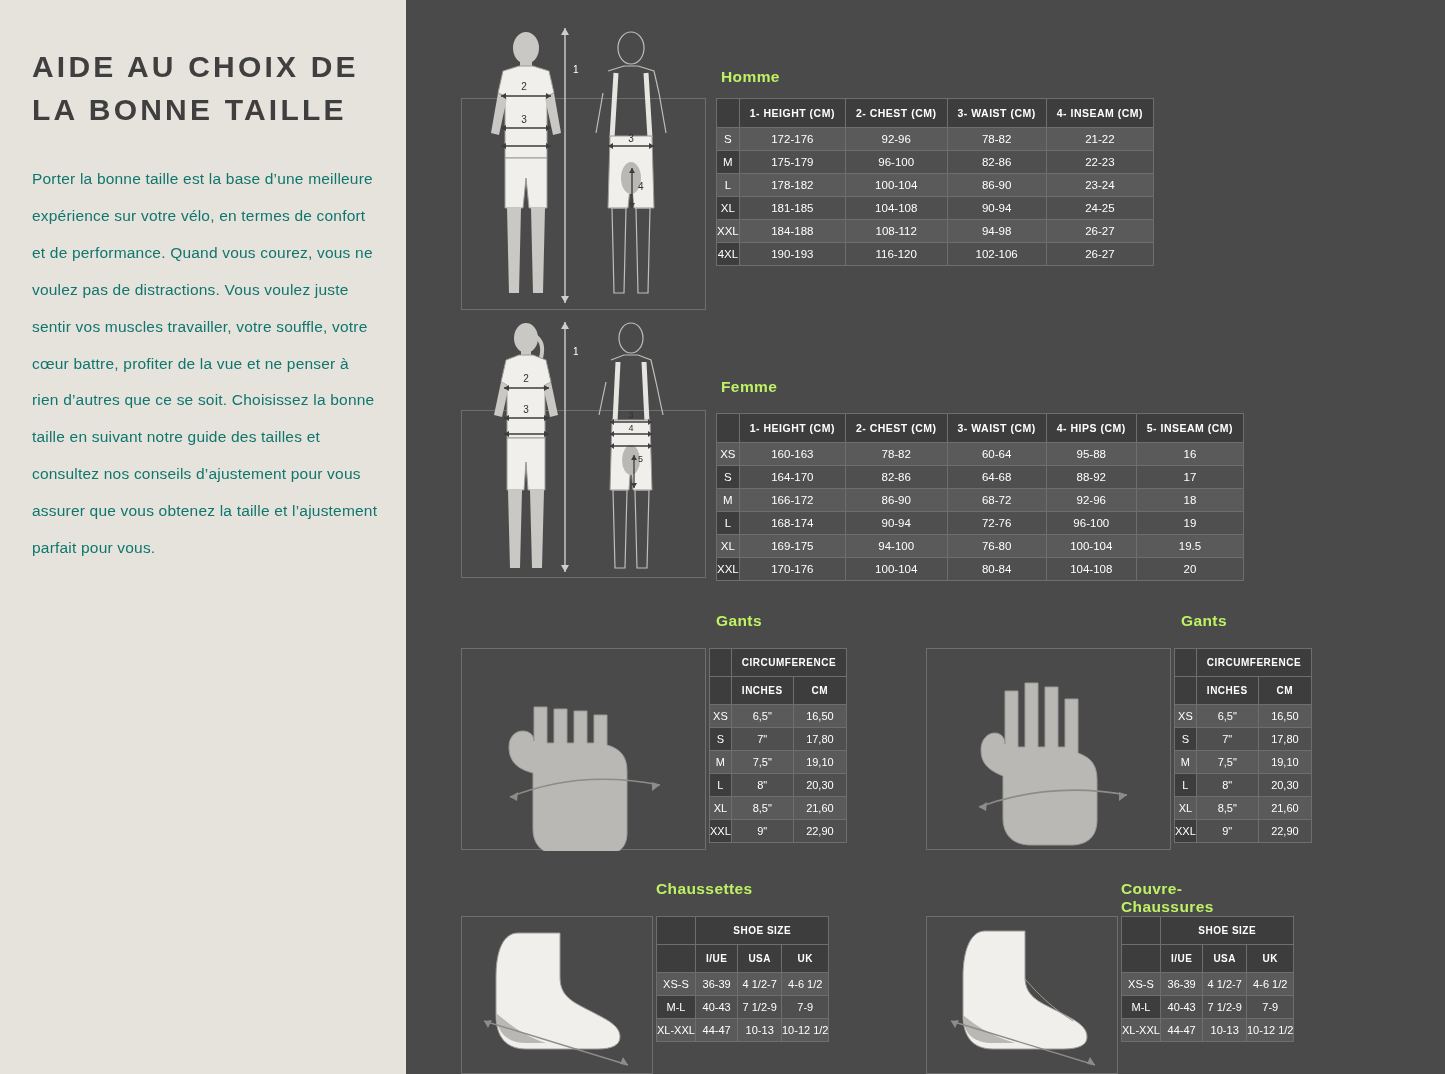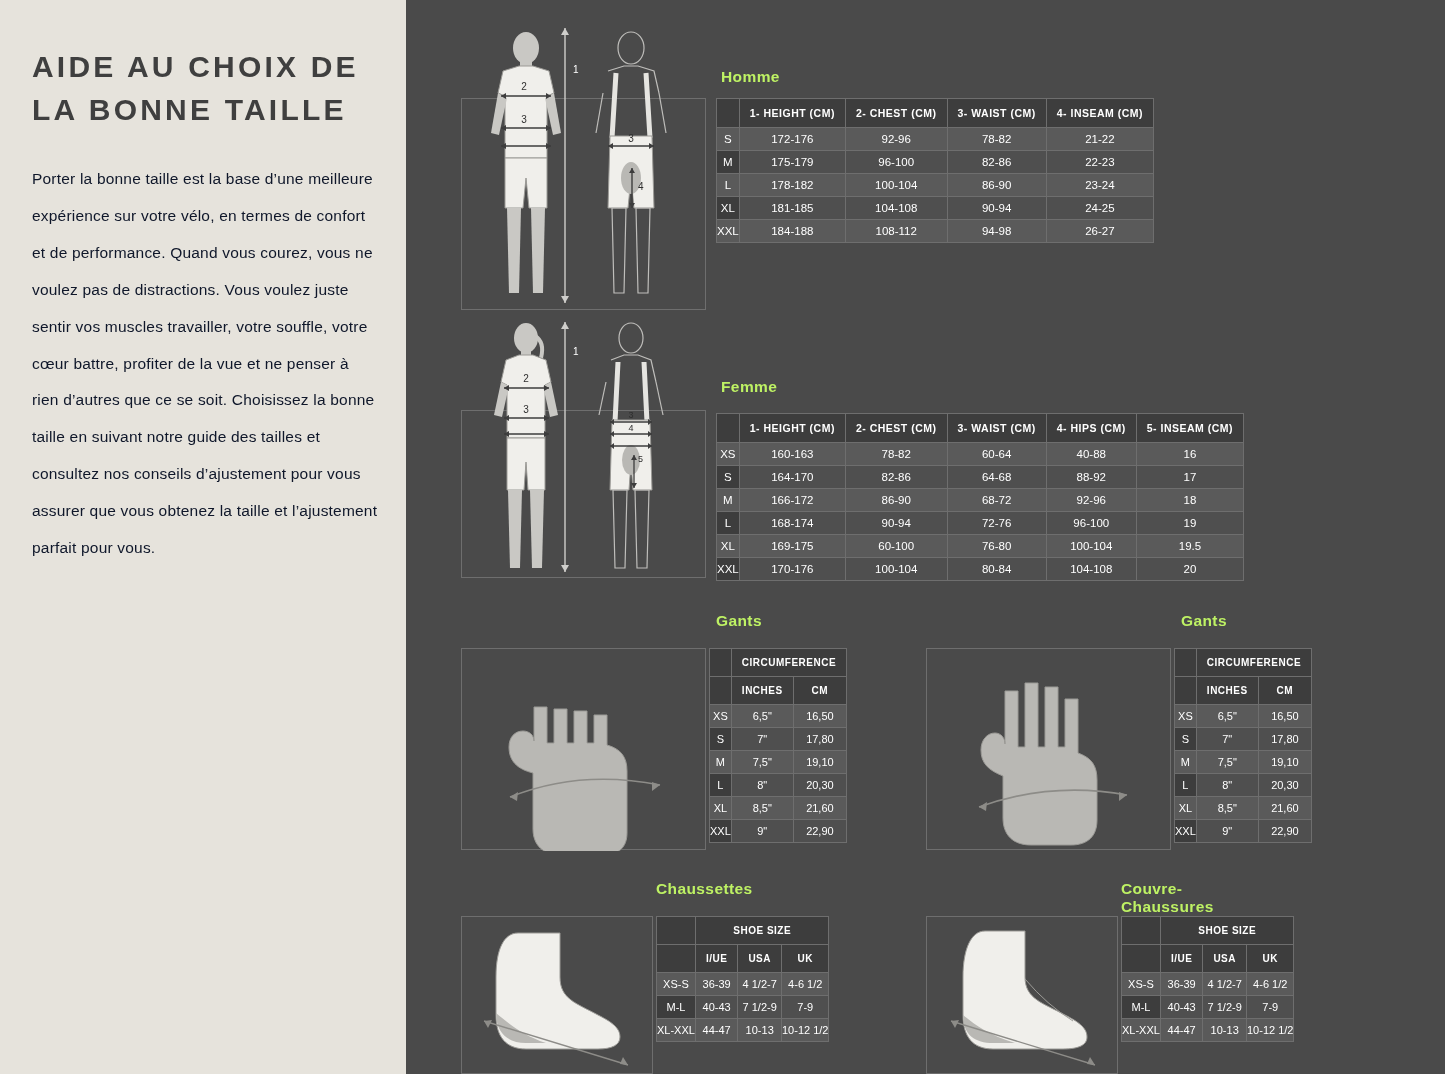--- a/index.html
+++ b/index.html
@@ -27,21 +27,21 @@
     letter-spacing:3.2px;
     line-height:1.42;
     margin:0 0 30px 0;
     color:#3f3f3f;
     text-transform:uppercase;
   }
   .guide-body {
     font-size:15.5px;
     line-height:2.38;
     letter-spacing:0.2px;
-    color:#0f172a;
+    color:#0f766e;
     margin:0;
     max-width:360px;
   }
 
   
   .right-panel {
     flex:1 1 auto;
     position:relative;
     padding:0;
   }
@@ -227,20 +227,27 @@
               <td>181-185</td>
               <td>104-108</td>
               <td>90-94</td>
               <td>24-25</td>
             </tr>
           <tr>
               <td class="sizecol">XXL</td>
               <td>184-188</td>
               <td>108-112</td>
               <td>94-98</td>
+              <td>26-27</td>
+            </tr>
+          <tr>
+              <td class="sizecol">4XL</td>
+              <td>190-193</td>
+              <td>116-120</td>
+              <td>102-106</td>
               <td>26-27</td>
             </tr>
         </tbody>
       </table>
     </div>
 
     <div class="section" style="left:55px; top:310px;">
       <div style="position:absolute; left:260px; top:68px;" class="sec-title">Femme</div>
 
       <div class="figbox" style="position:absolute; left:0px; top:100px; width:245px; height:168px;"></div>
@@ -328,21 +335,21 @@
             <th style="width:120px;">4- HIPS (CM)</th>
             <th style="width:120px;">5- INSEAM (CM)</th>
           </tr>
         </thead>
         <tbody>
           <tr>
               <td class="sizecol">XS</td>
               <td>160-163</td>
               <td>78-82</td>
               <td>60-64</td>
-              <td>40-88</td>
+              <td>95-88</td>
               <td>16</td>
             </tr>
           <tr>
               <td class="sizecol">S</td>
               <td>164-170</td>
               <td>82-86</td>
               <td>64-68</td>
               <td>88-92</td>
               <td>17</td>
             </tr>
@@ -358,21 +365,21 @@
               <td class="sizecol">L</td>
               <td>168-174</td>
               <td>90-94</td>
               <td>72-76</td>
               <td>96-100</td>
               <td>19</td>
             </tr>
           <tr>
               <td class="sizecol">XL</td>
               <td>169-175</td>
-              <td>60-100</td>
+              <td>94-100</td>
               <td>76-80</td>
               <td>100-104</td>
               <td>19.5</td>
             </tr>
           <tr>
               <td class="sizecol">XXL</td>
               <td>170-176</td>
               <td>100-104</td>
               <td>80-84</td>
               <td>104-108</td>

